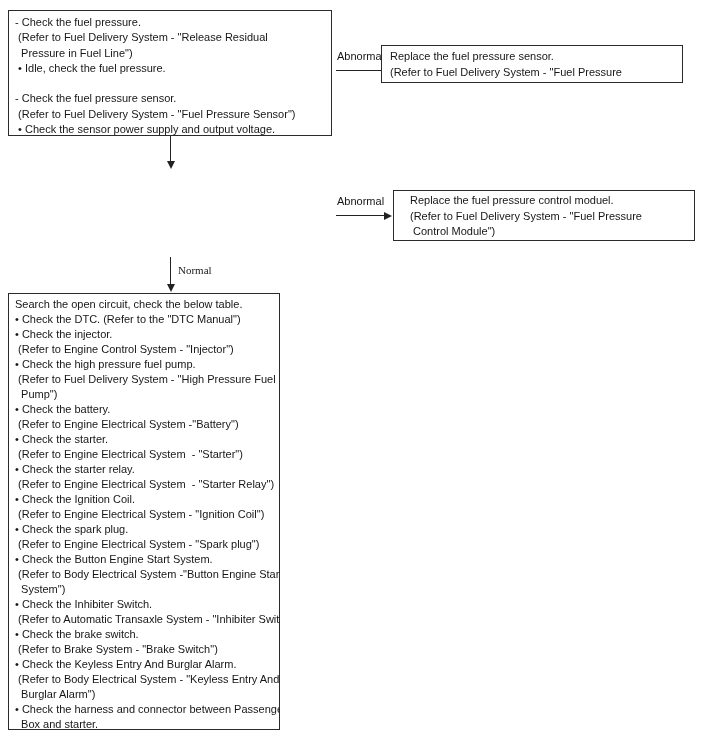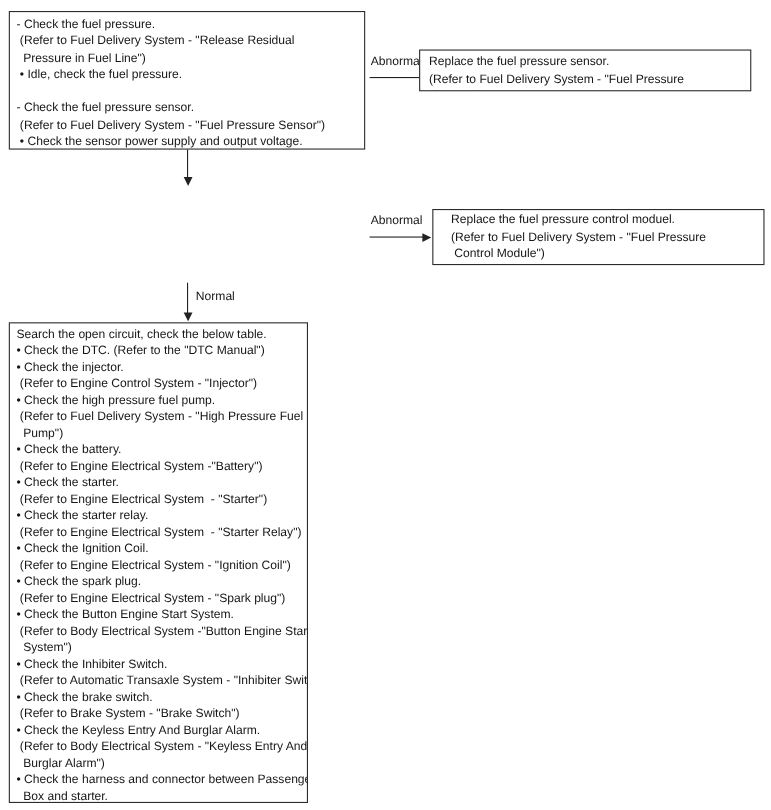--- a/index.html
+++ b/index.html
@@ -58,21 +58,21 @@
 
   .flow-label {
     position: absolute;
     font-size: 11px;
     line-height: 13px;
     color: #161616;
     white-space: nowrap;
   }
   .a1 { left: 337px; top: 50px; }
   .a2 { left: 337px; top: 195px; }
-  .n1 { left: 178px; top: 264px; }
+  .n1 { left: 178px; top: 264px; font-family: Liberation Serif, serif; }
 </style>
 </head>
 <body>
 
 <div class="canvas">
 
   <div class="box step1">- Check the fuel pressure.
  (Refer to Fuel Delivery System - "Release Residual
   Pressure in Fuel Line")
  • Idle, check the fuel pressure.

